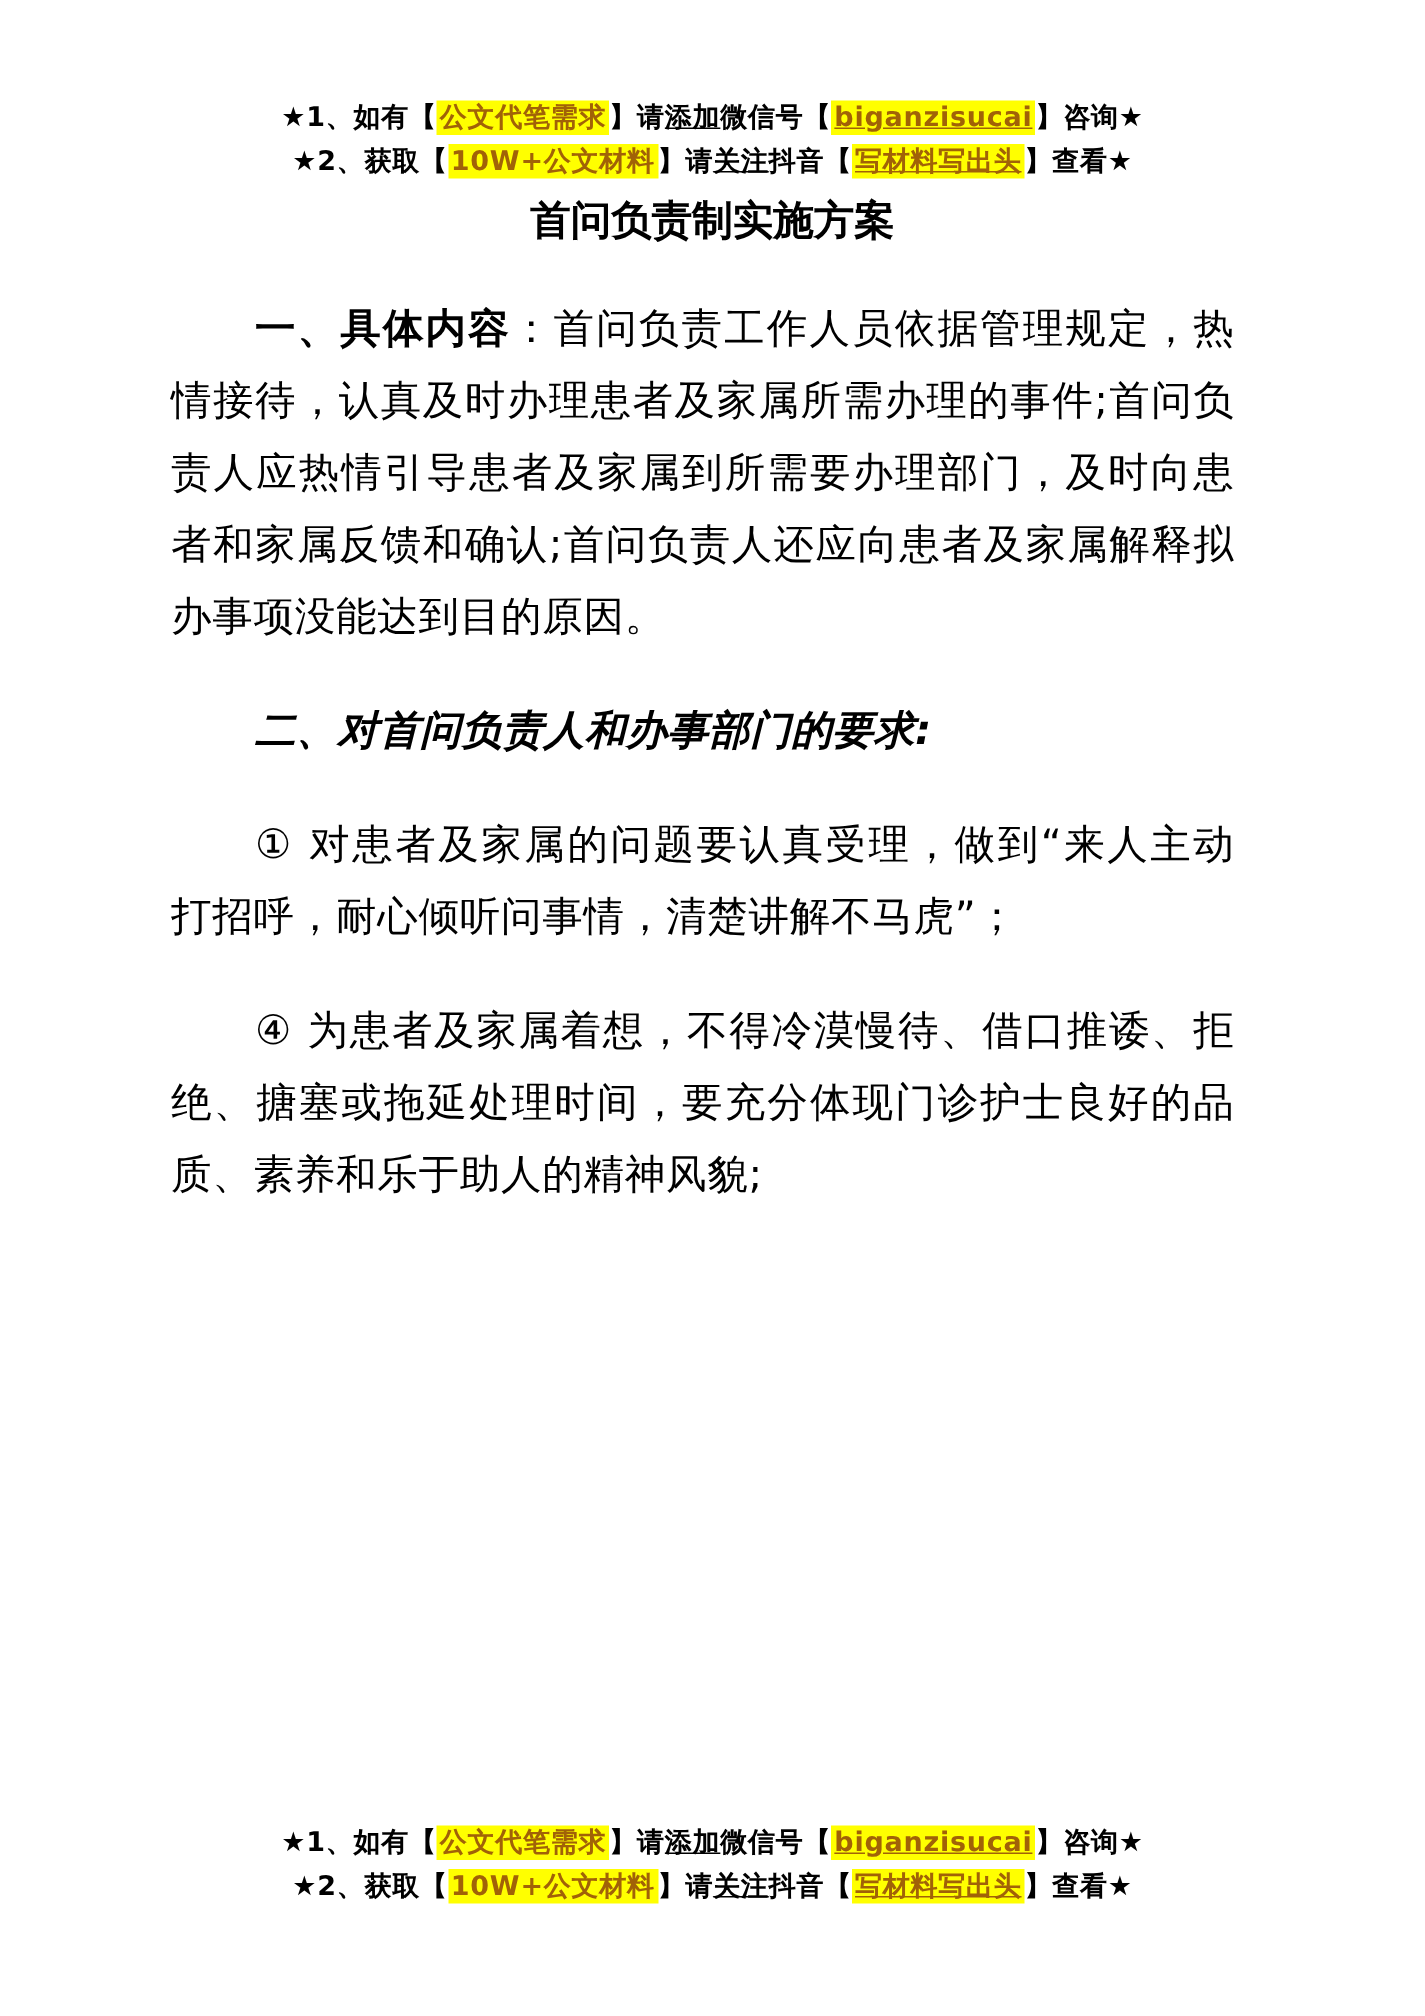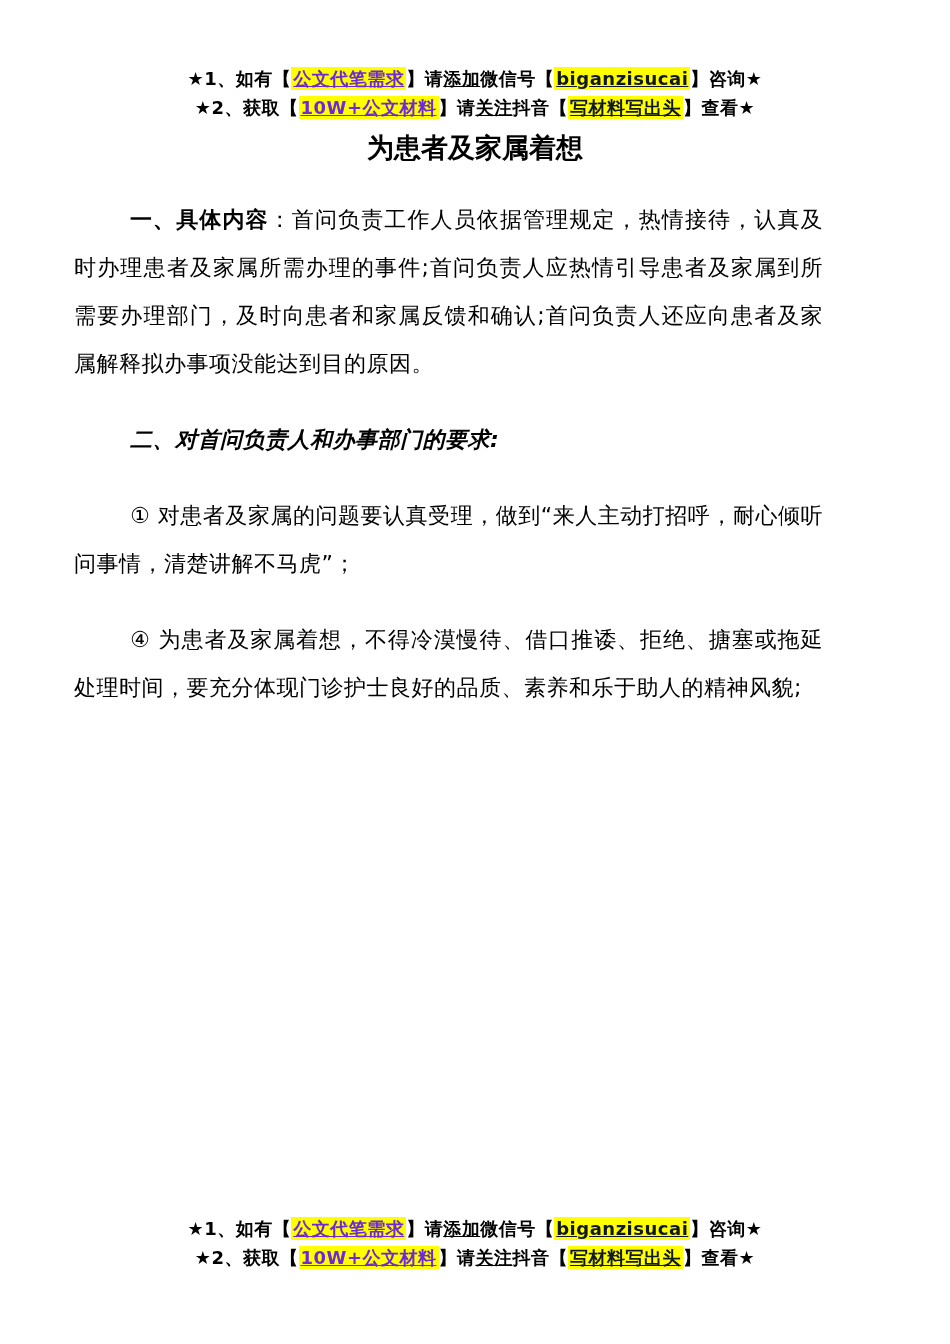--- a/index.html
+++ b/index.html
@@ -28,44 +28,43 @@
   }
   .notice-top { padding-top: 64px; }
   .notice-bottom {
     position: absolute;
     left: 0;
     right: 0;
     bottom: 72px;
   }
   .hl {
     background: #ffff00;
-    color: #6d28d9;
+    color: #a16207;
     padding: 1px 2px;
-    text-decoration: underline;
   }
   .hl-u {
     background: #ffff00;
-    color: #0f172a;
+    color: #a16207;
     padding: 1px 2px;
     text-decoration: underline;
   }
   .u { text-decoration: underline; }
 
   .doc-title {
     margin: 8px 0 0 0;
     text-align: center;
     font-size: 27px;
     font-weight: bold;
     line-height: 36px;
   }
 
   .content {
     margin-top: 30px;
-    padding: 0 127px 0 74px;
-    font-size: 22px;
+    padding: 0 127px 0 114px;
+    font-size: 27px;
     line-height: 48px;
     text-align: justify;
     letter-spacing: 0.5px;
   }
   .content p {
     margin: 0 0 28px 0;
     text-indent: 56px;
   }
   .content .lead { font-weight: bold; }
   .content .section-heading { font-weight: bold; font-style: italic; }
@@ -73,21 +72,21 @@
 </head>
 <body>
 
 <div class="page">
 
   <div class="notice notice-top">
     <div class="notice-line"><span>★1、如有【</span><span class="hl">公文代笔需求</span><span>】请</span><span class="u">添加</span><span>微信号【</span><span class="hl-u">biganzisucai</span><span>】咨询★</span></div>
     <div class="notice-line"><span>★2、获取【</span><span class="hl">10W+公文材料</span><span>】请</span><span class="u">关注</span><span>抖音【</span><span class="hl-u">写材料写出头</span><span>】查看★</span></div>
   </div>
 
-  <h1 class="doc-title">为患者及家属着想</h1>
+  <h1 class="doc-title">首问负责制实施方案</h1>
 
   <div class="content">
     <p><b class="lead">一、具体内容</b><span>：</span><span>首问负责工作人员依据管理规定，热情接待，认真及时办理患者及家属所需办理的事件;首问负责人应热情引导患者及家属到所需要办理部门，及时向患者和家属反馈和确认;首问负责人还应向患者及家属解释拟办事项没能达到目的原因。</span></p>
 
     <p class="section-heading">二、对首问负责人和办事部门的要求:</p>
 
     <p>① 对患者及家属的问题要认真受理，做到“来人主动打招呼，耐心倾听问事情，清楚讲解不马虎”；</p>
     <p>④ 为患者及家属着想，不得冷漠慢待、借口推诿、拒绝、搪塞或拖延处理时间，要充分体现门诊护士良好的品质、素养和乐于助人的精神风貌;</p>
   </div>
 

